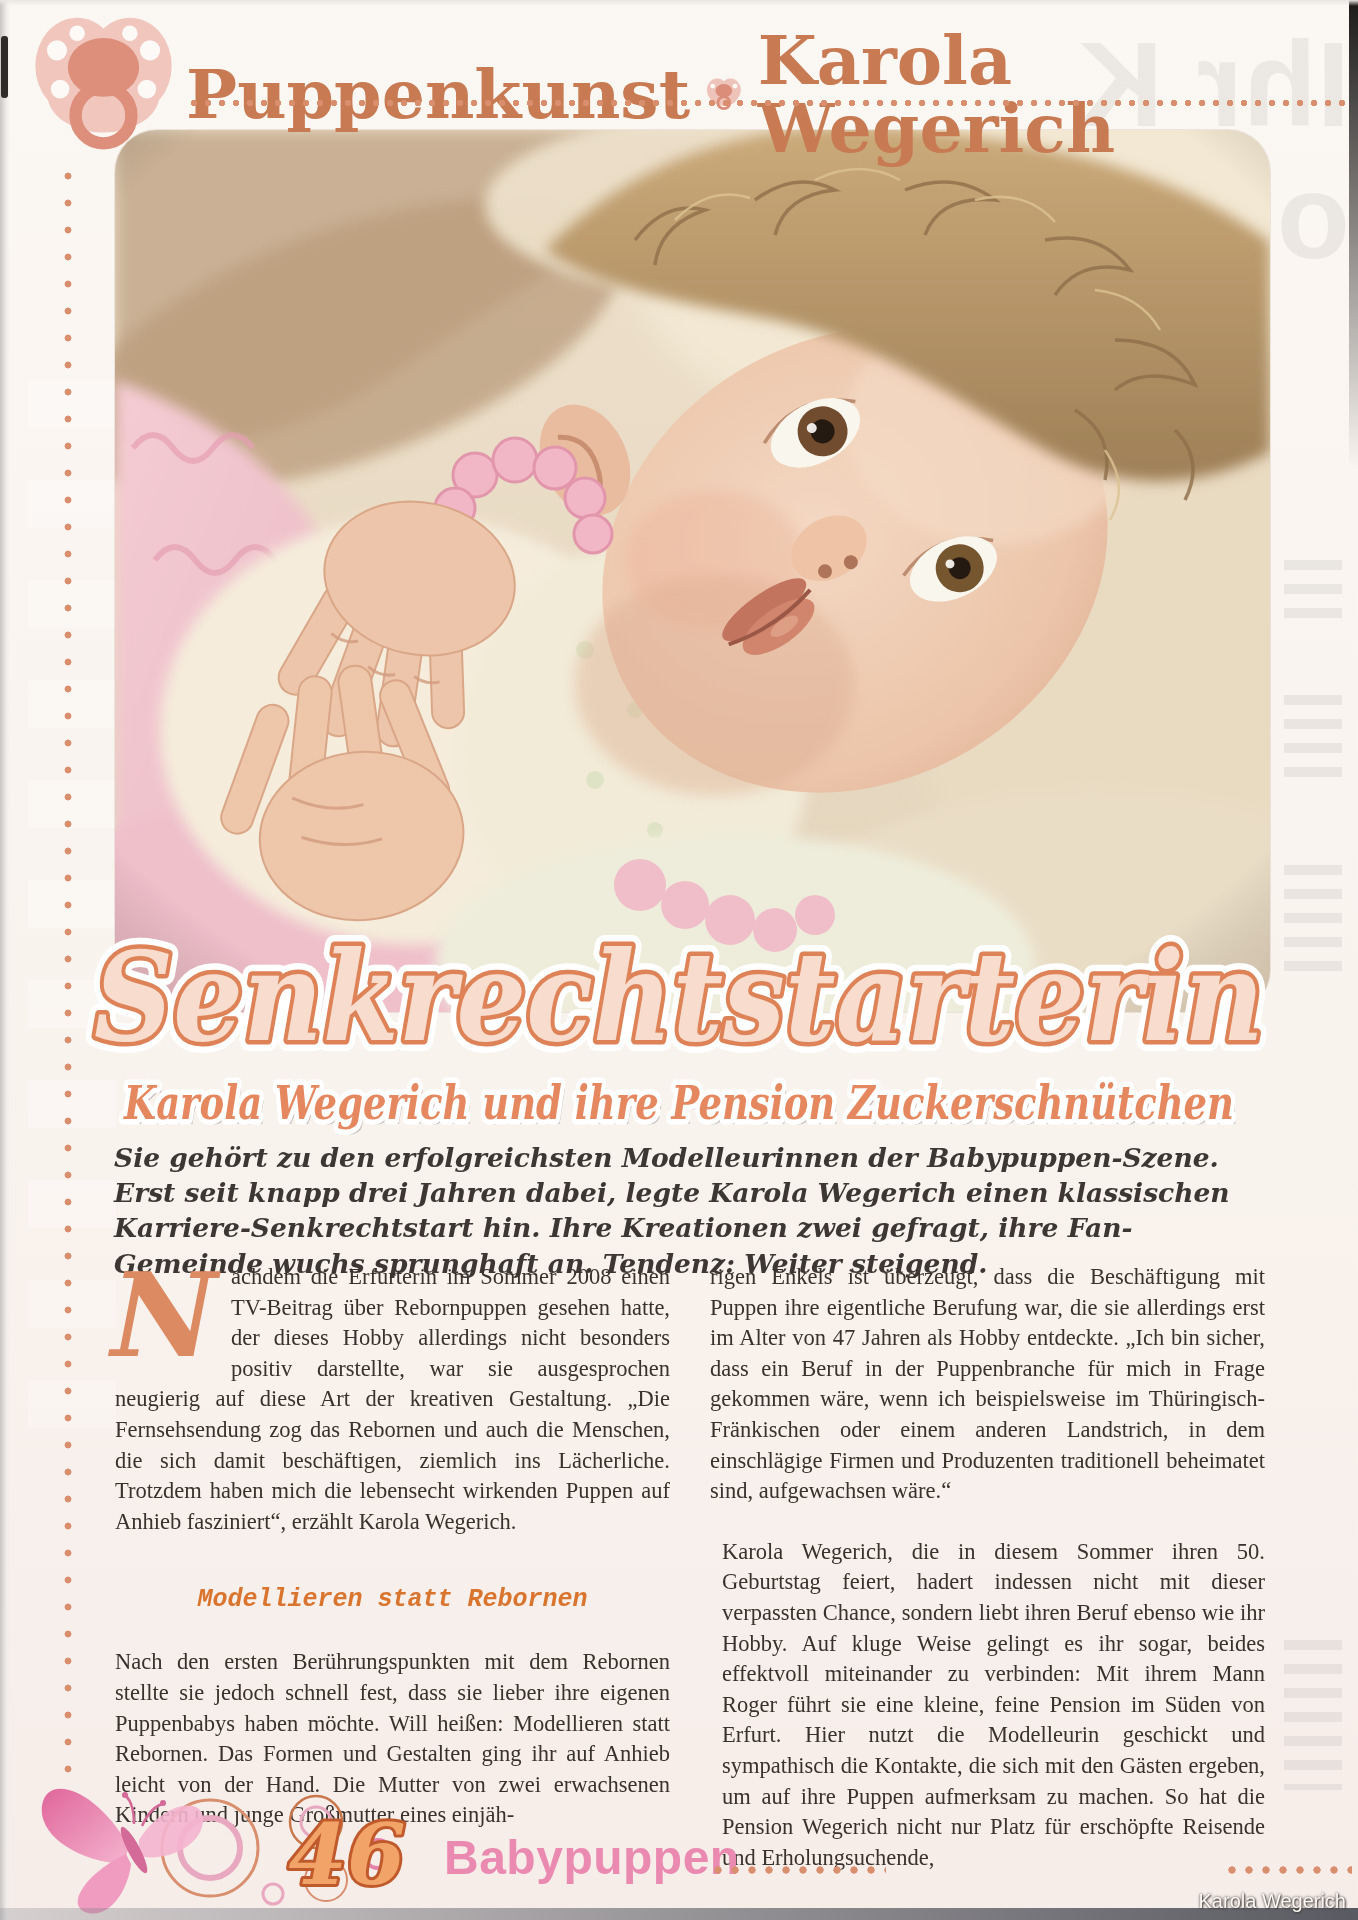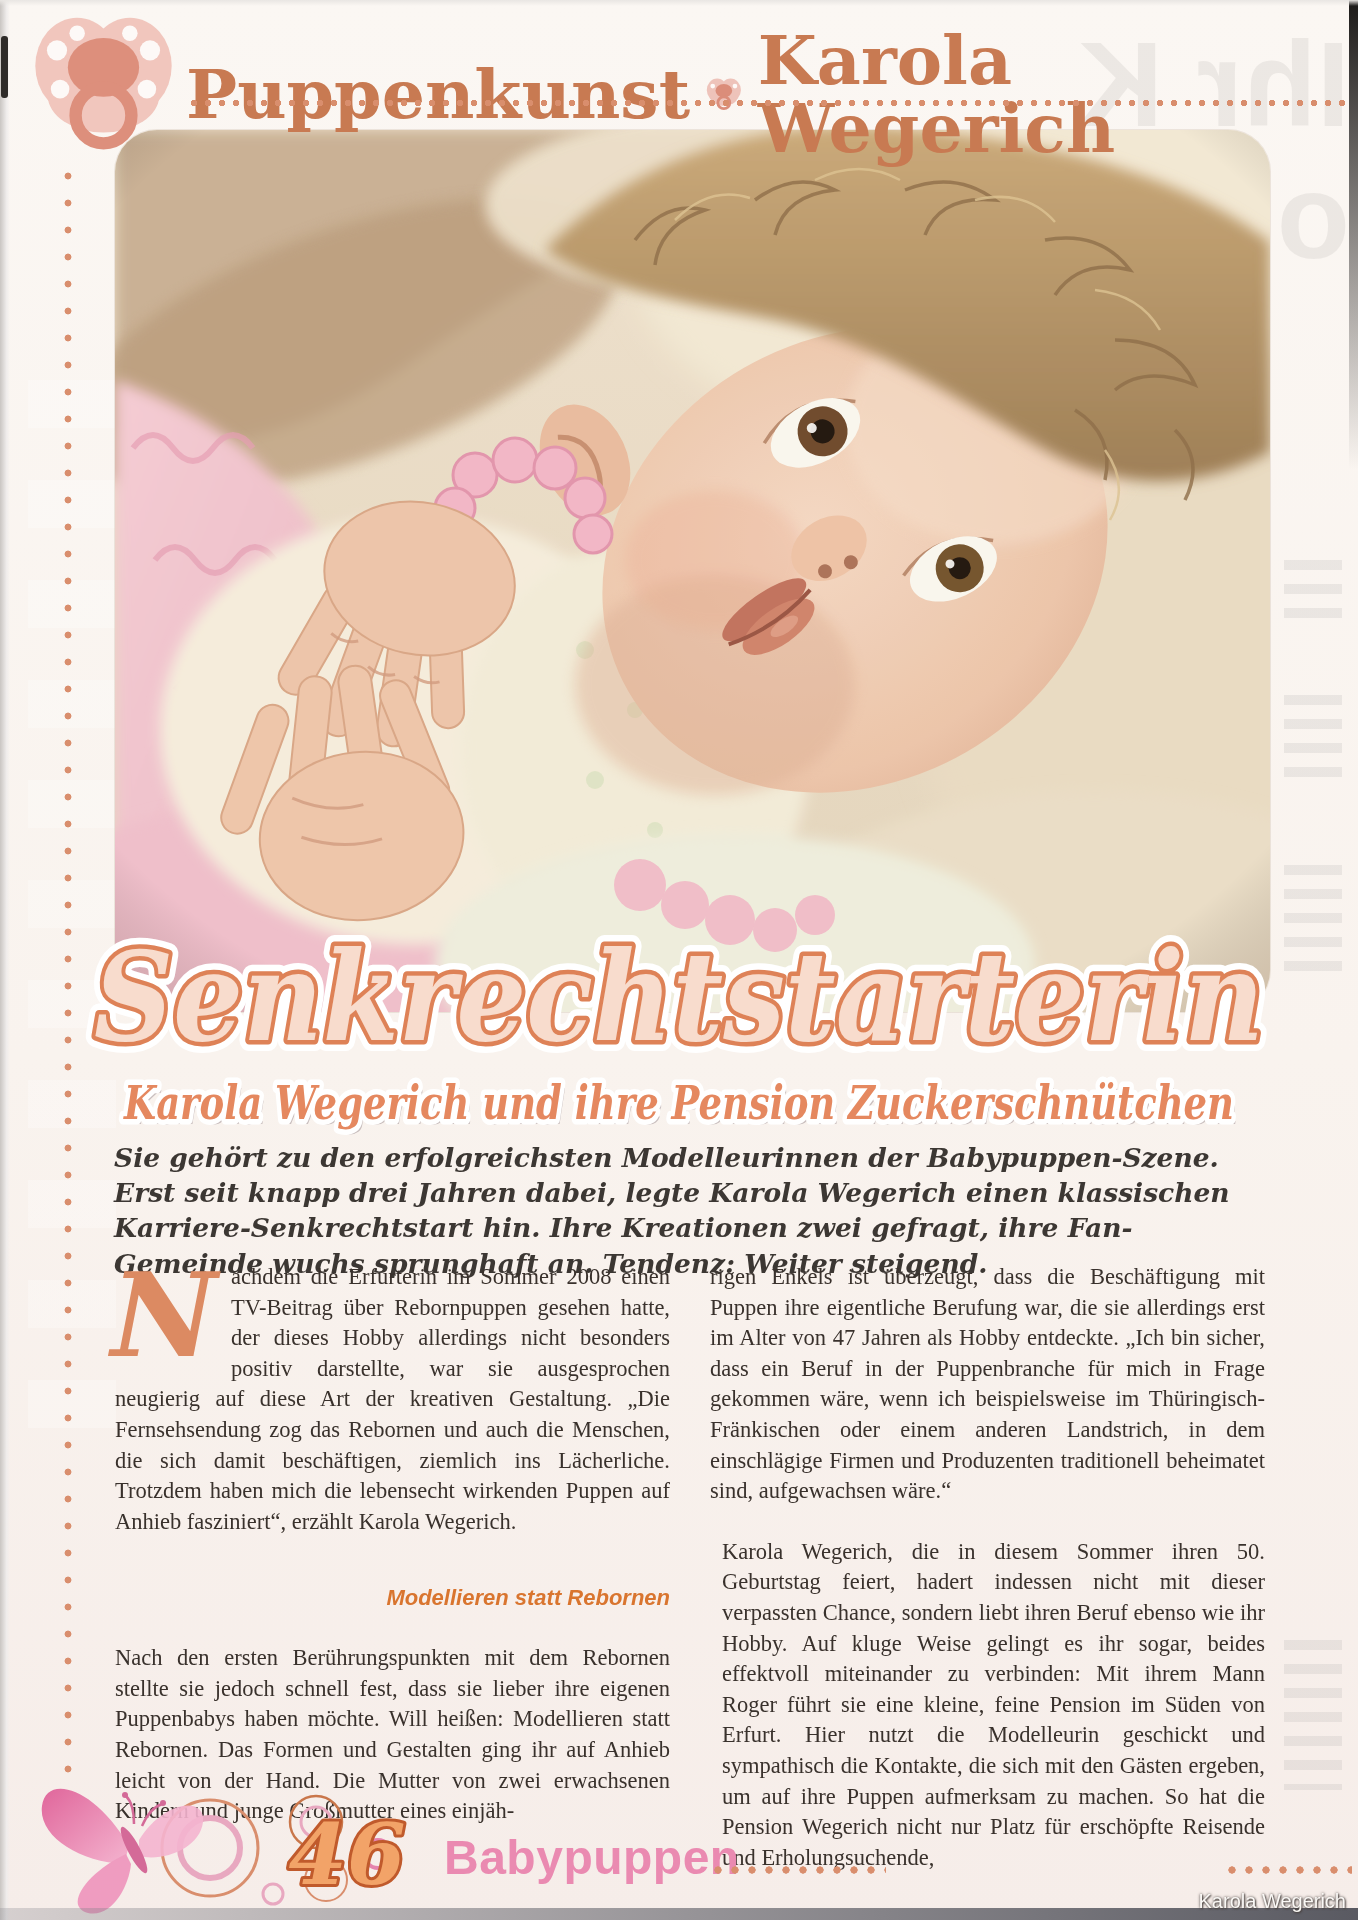--- a/index.html
+++ b/index.html
@@ -51,22 +51,22 @@
          font-family:"DejaVu Serif",serif;font-style:italic;font-weight:bold;
          font-size:26.5px;line-height:1.33;color:#3c3733;}
 
   
   .cols{position:absolute;left:115px;top:1262px;width:1150px;display:flex;gap:40px;z-index:4;
         font-size:22.5px;line-height:1.36;color:#39312c;text-align:justify;}
   .col{flex:1;min-width:0;}
   .col p{margin:0;}
   .dropcap{float:left;font-family:"DejaVu Serif",serif;font-style:italic;font-weight:bold;
            font-size:116px;line-height:.78;color:#dc8a62;margin:8px 14px 0 -4px;}
-  .sec-heading{font-family:Liberation Sans, sans-serif;font-style:italic;font-weight:bold;
-               color:#d9752f;font-size:22px;margin:46px 0 30px;text-align:right;}
+  .sec-heading{font-family:Liberation Mono, monospace;font-style:italic;font-weight:bold;
+               color:#d9752f;font-size:25px;margin:46px 0 30px;text-align:center;}
   .col2 .para2{margin-top:30px;margin-left:12px;}
 
   
   .bfly{position:absolute;left:34px;top:1776px;width:200px;height:140px;z-index:5;}
   .rings{position:absolute;left:138px;top:1786px;width:280px;height:130px;z-index:4;}
   .pageno-svg{position:absolute;left:282px;top:1800px;width:130px;height:110px;z-index:6;}
   .magname{position:absolute;left:444px;top:1824px;z-index:5;font-family:"Liberation Sans",sans-serif;
            font-weight:bold;font-size:48px;color:#ea8ab1;letter-spacing:.5px;margin-top:6px;}
   .fdots1{position:absolute;left:714px;top:1866px;width:172px;height:9px;z-index:5;
           background-image:radial-gradient(circle at 4px 4px,#d98e6d 3.4px,rgba(0,0,0,0) 3.9px);

